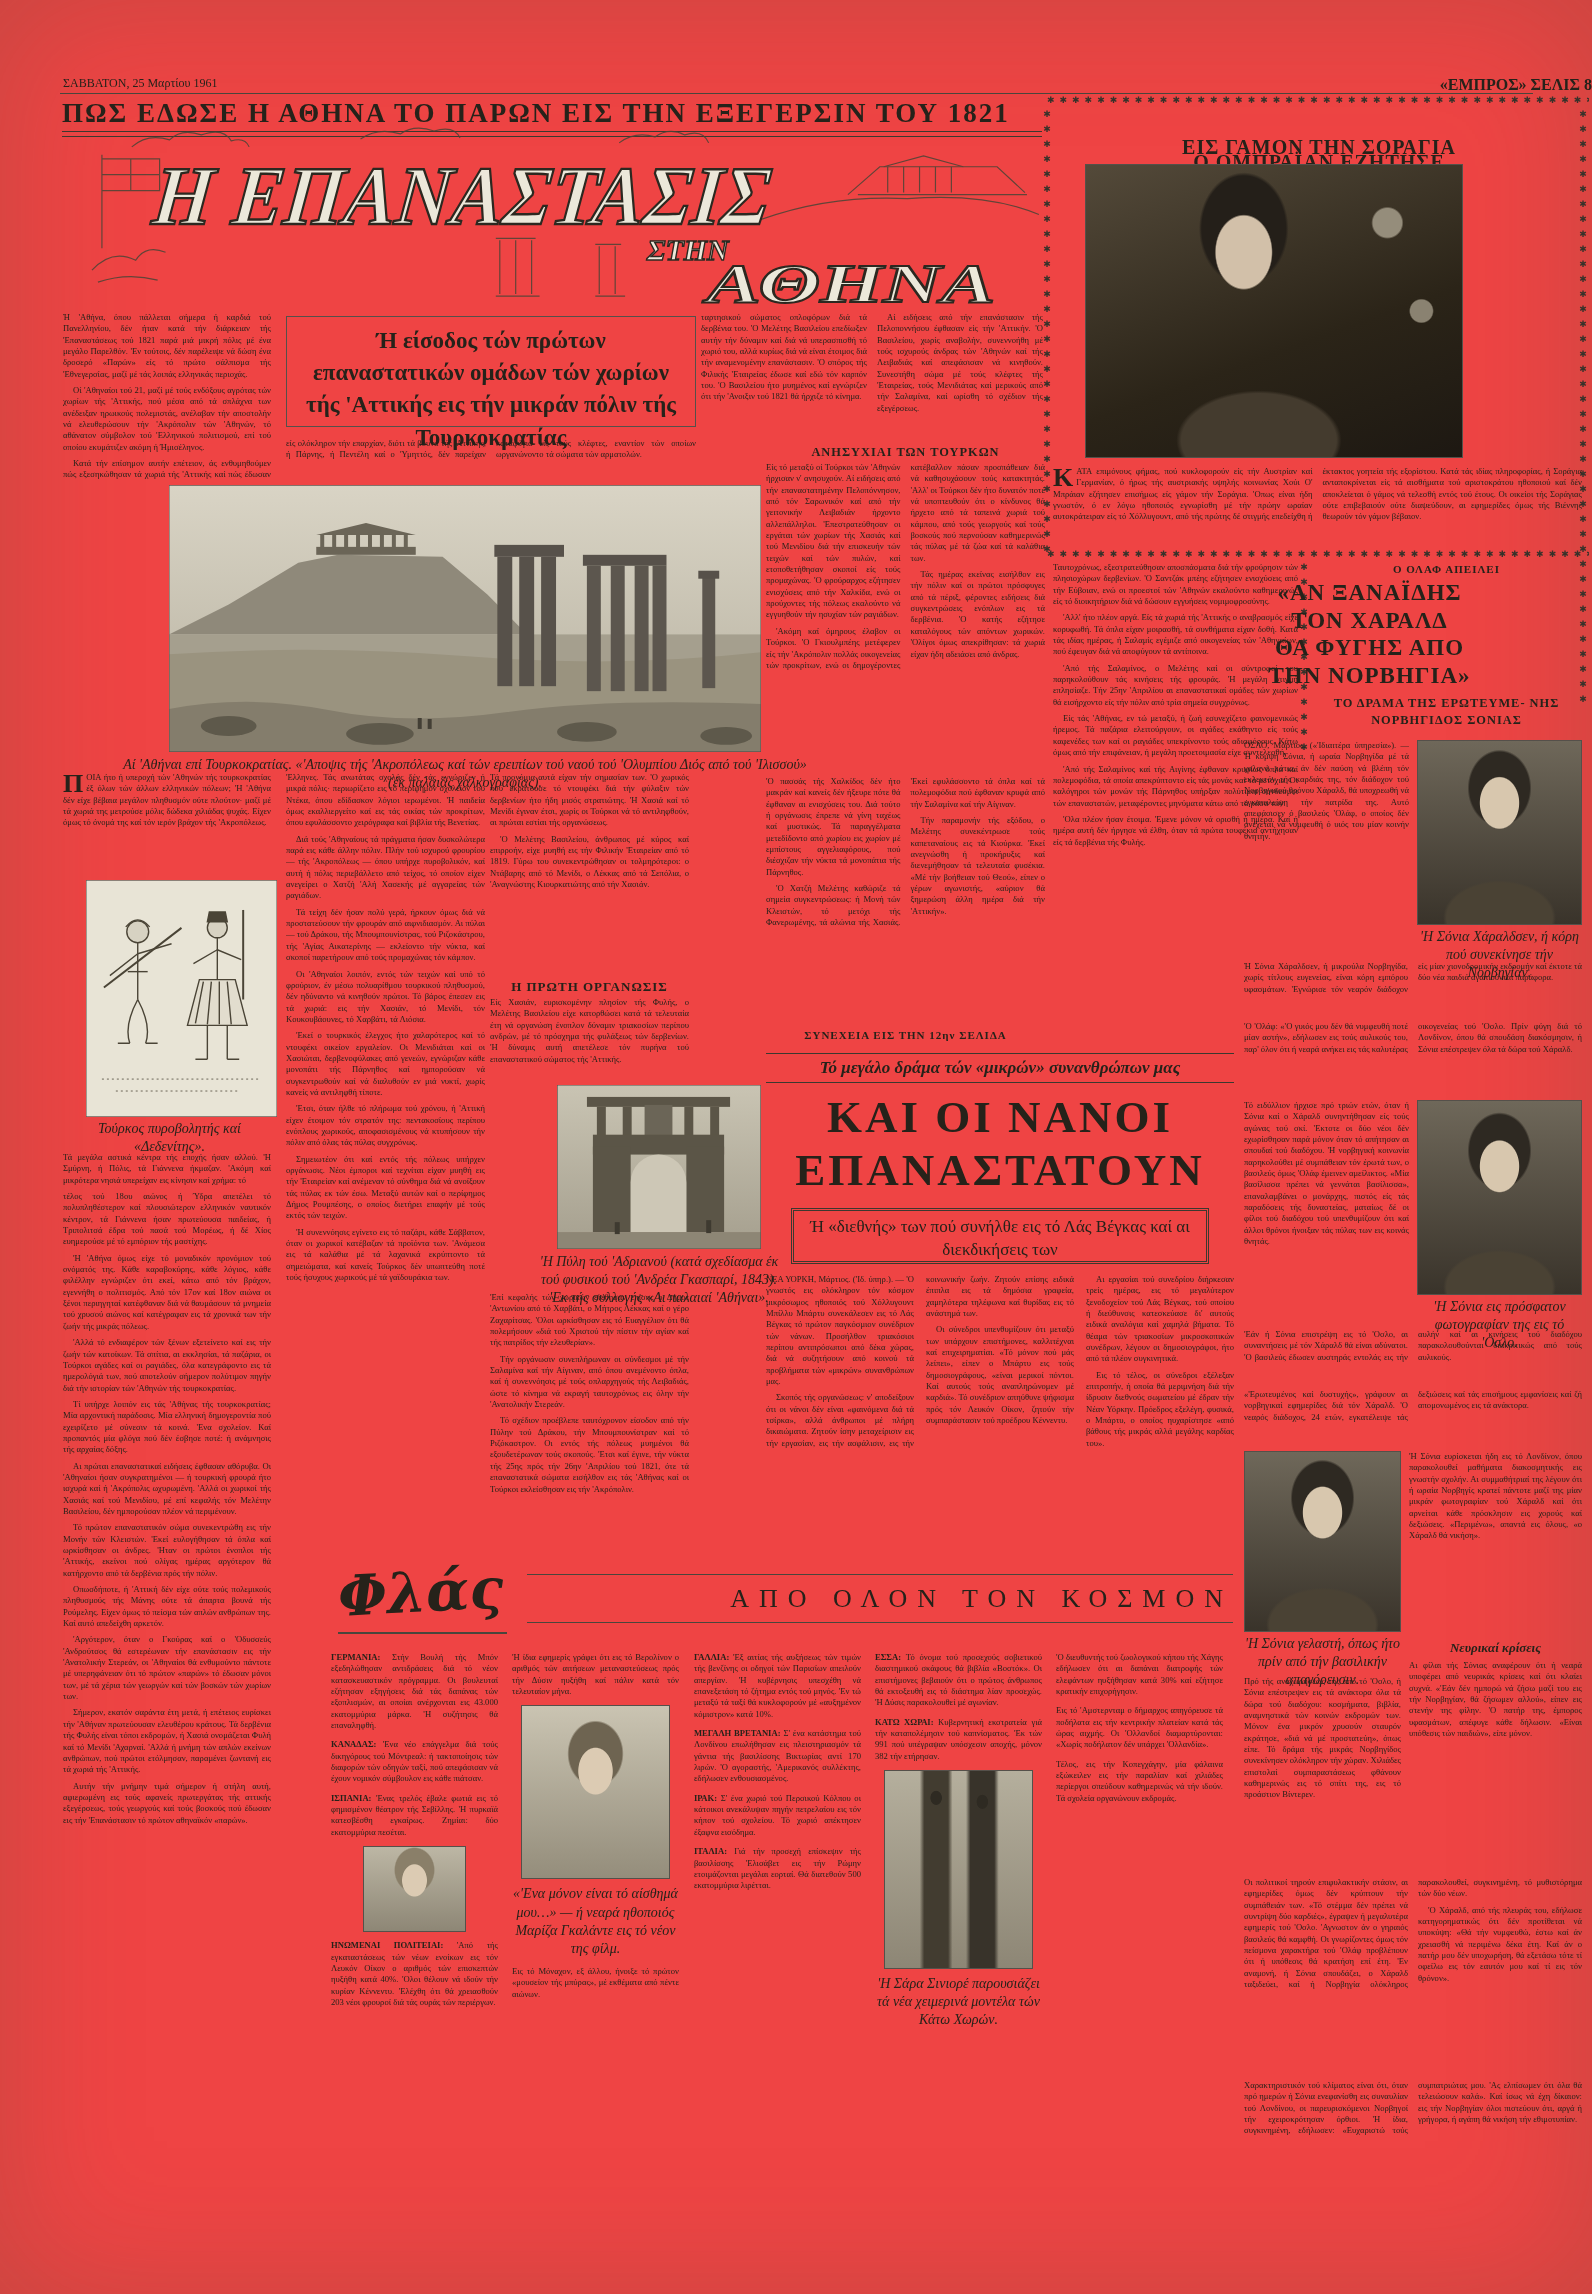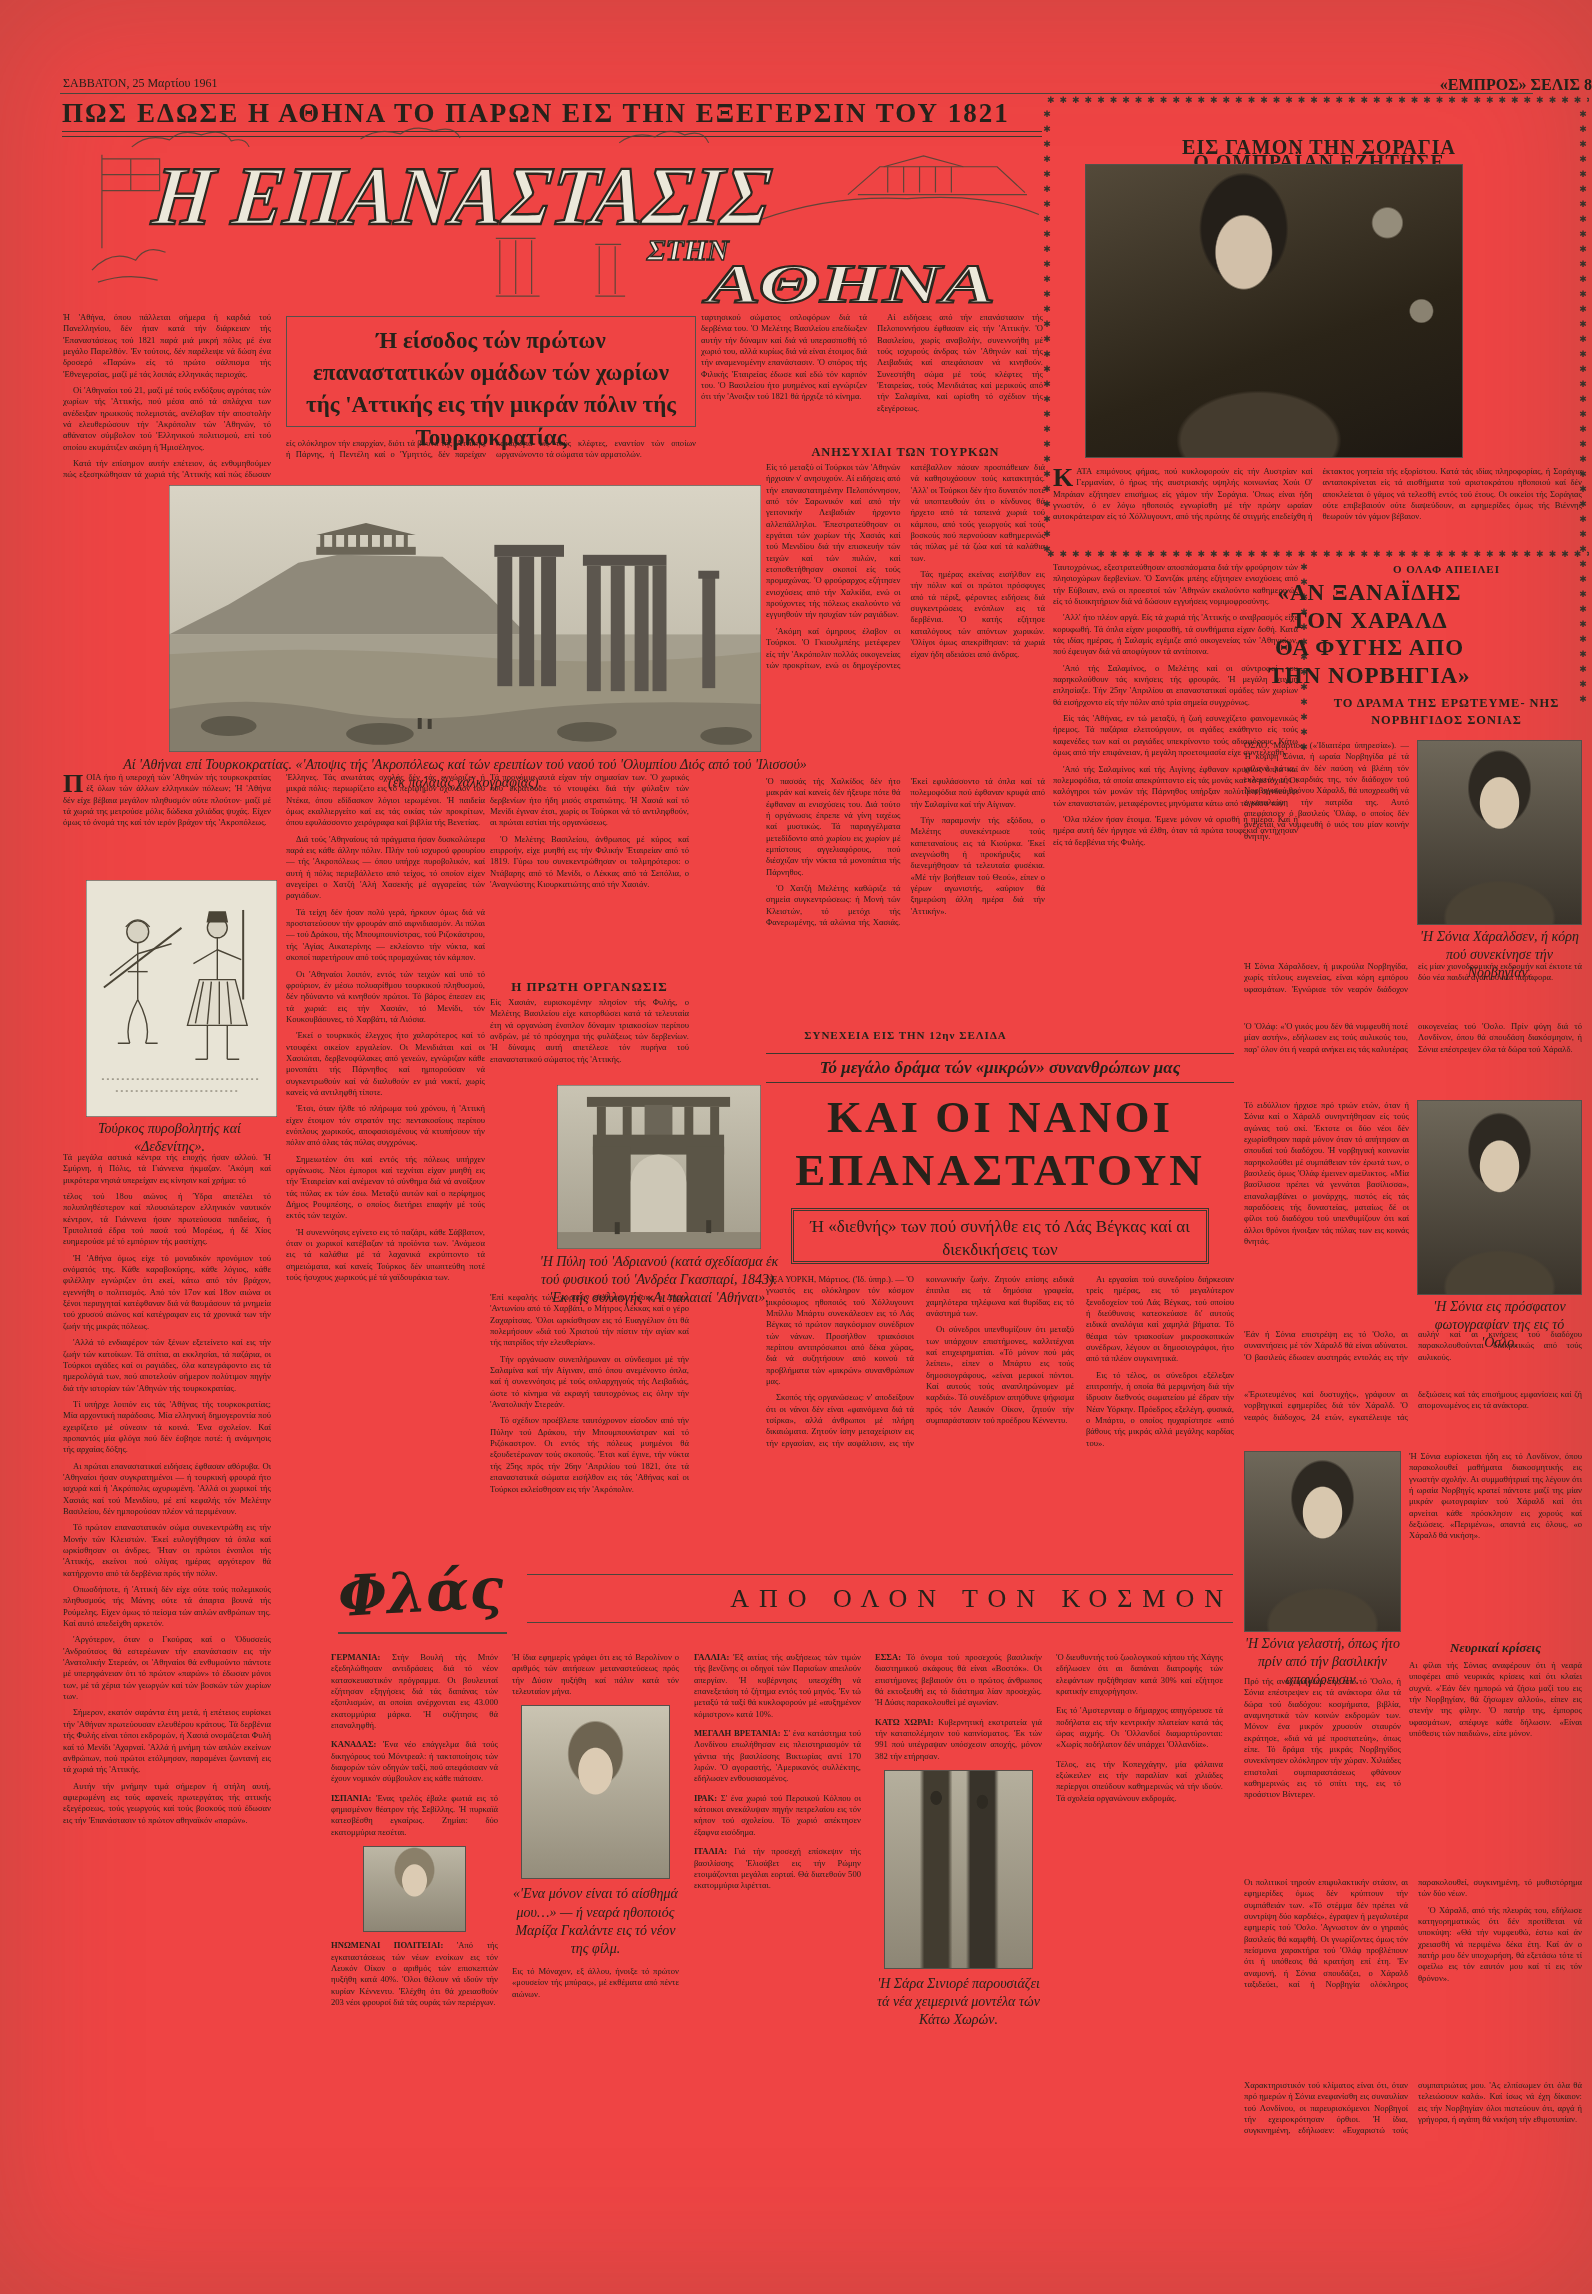--- a/index.html
+++ b/index.html
@@ -375,21 +375,21 @@
   </div>
 
   <div class="abs" style="left:694px;top:1652px;width:167px;height:633px;overflow:hidden;">
     <p class="fe"><span class="fc">ΓΑΛΛΙΑ:</span> <span>'Εξ αιτίας τής αυξήσεως τών τιμών τής βενζίνης οι οδηγοί τών Παρισίων απειλούν απεργίαν. 'Η κυβέρνησις υπεσχέθη νά επανεξετάση τό ζήτημα εντός τού μηνός. 'Εν τώ μεταξύ τά ταξί θά κυκλοφορούν μέ «αυξημένον κόμιστρον» κατά 10%.</span></p>
     <p class="fe"><span class="fc">ΜΕΓΑΛΗ ΒΡΕΤΑΝΙΑ:</span> <span>Σ' ένα κατάστημα τού Λονδίνου επωλήθησαν εις πλειστηριασμόν τά γάντια τής βασιλίσσης Βικτωρίας αντί 170 λιρών. 'Ο αγοραστής, 'Αμερικανός συλλέκτης, εδήλωσεν ενθουσιασμένος.</span></p>
     <p class="fe"><span class="fc">ΙΡΑΚ:</span> <span>Σ' ένα χωριό τού Περσικού Κόλπου οι κάτοικοι ανεκάλυψαν πηγήν πετρελαίου εις τόν κήπον τού σχολείου. Τό χωριό απέκτησεν έξαφνα εισόδημα.</span></p>
     <p class="fe"><span class="fc">ΙΤΑΛΙΑ:</span> <span>Γιά τήν προσεχή επίσκεψιν τής βασιλίσσης 'Ελισάβετ εις τήν Ρώμην ετοιμάζονται μεγάλαι εορταί. Θά διατεθούν 500 εκατομμύρια λιρέτται.</span></p>
   </div>
 
   <div class="abs" style="left:875px;top:1652px;width:167px;height:633px;overflow:hidden;">
-    <p class="fe"><span class="fc">ΕΣΣΑ:</span> <span>Τό όνομα τού προσεχούς βασιλικήν διαστημικού σκάφους θά είναι «Βοστόκ». Οι επιστήμονες βεβαιούν ότι ο πρώτος άνθρωπος θά εκτοξευθή εις τό διάστημα λίαν προσεχώς. 'Η Δύσις παρακολουθεί μέ αγωνίαν.</span></p>
+    <p class="fe"><span class="fc">ΕΣΣΑ:</span> <span>Τό όνομα τού προσεχούς σοβιετικού διαστημικού σκάφους θά βιβλία «Βοστόκ». Οι επιστήμονες βεβαιούν ότι ο πρώτος άνθρωπος θά εκτοξευθή εις τό διάστημα λίαν προσεχώς. 'Η Δύσις παρακολουθεί μέ αγωνίαν.</span></p>
     <p class="fe"><span class="fc">ΚΑΤΩ ΧΩΡΑΙ:</span> <span>Κυβερνητική εκστρατεία γιά τήν καταπολέμησιν τού καπνίσματος. 'Εκ τών 991 πού υπέγραψαν υπόσχεσιν αποχής, μόνον 382 τήν ετήρησαν.</span></p>
     <div class="ph ph-flash2" style="width:149px;height:199px;margin:4px auto 6px;"></div>
     <div class="cap">'Η Σάρα Σινιορέ παρουσιάζει τά νέα χειμερινά μοντέλα τών Κάτω Χωρών.</div>
   </div>
 
   <div class="abs" style="left:1056px;top:1652px;width:167px;height:633px;overflow:hidden;">
     <p class="fe">'Ο διευθυντής τού ζωολογικού κήπου τής Χάγης εδήλωσεν ότι αι δαπάναι διατροφής τών ελεφάντων ηυξήθησαν κατά 30% καί εζήτησε κρατικήν επιχορήγησιν.</p>
     <p class="fe">Εις τό 'Αμστερνταμ ο δήμαρχος απηγόρευσε τά ποδήλατα εις τήν κεντρικήν πλατείαν κατά τάς ώρας αιχμής. Οι 'Ολλανδοί διαμαρτύρονται: «Χωρίς ποδήλατον δέν υπάρχει 'Ολλανδία».</p>
     <p class="fe">Τέλος, εις τήν Κοπεγχάγην, μία φάλαινα εξώκειλεν εις τήν παραλίαν καί χιλιάδες περίεργοι σπεύδουν καθημερινώς νά τήν ιδούν. Τά σχολεία οργανώνουν εκδρομάς.</p>
   </div>

